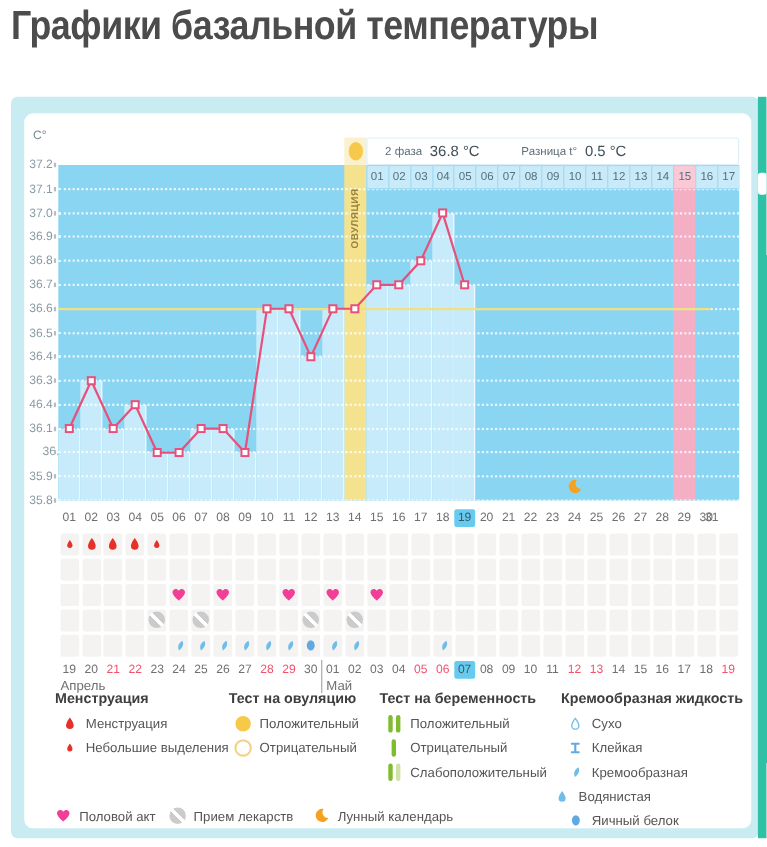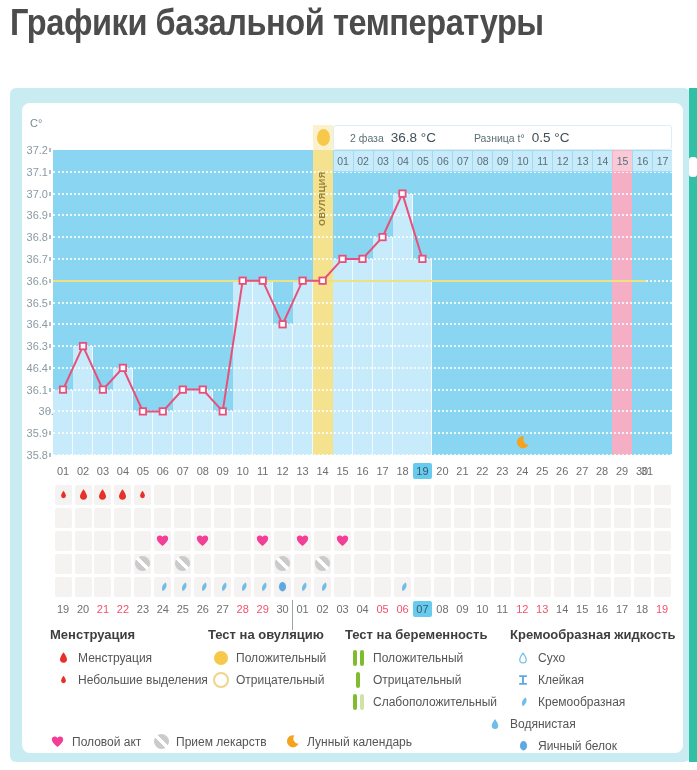--- a/index.html
+++ b/index.html
@@ -514,20 +514,24 @@
         <div class="numcell" style="left: 470.3px; width: 20px;">11</div>
         <div class="numcell red" style="left: 490.3px; width: 20px;">12</div>
         <div class="numcell red" style="left: 510.2px; width: 20px;">13</div>
         <div class="numcell" style="left: 530.2px; width: 20px;">14</div>
         <div class="numcell" style="left: 550.2px; width: 20px;">15</div>
         <div class="numcell" style="left: 570.1px; width: 20px;">16</div>
         <div class="numcell" style="left: 590.1px; width: 20px;">17</div>
         <div class="numcell" style="left: 610.1px; width: 20px;">18</div>
         <div class="numcell red" style="left: 630px; width: 20px;">19</div>
       </div>
+    <div id="monthrow" class="rowband" style="top:513px;height:16px;">
+        <div class="month" style="left: 33px; top: 0px;">Апрель</div>
+        <div class="month" style="left: 274.6px; top: 0px;">Май</div>
+      </div>
     <div id="legend">
         <div class="lheader" style="left: 28px; top: 524px;">Менструация</div>
         <div class="litem" style="left: 32px; top: 546px;">
           <span class="lic">
             <svg width="13" height="13" viewBox="0 0 24 24">
               <path d="M12 2.2C12 2.2 5.6 10.6 5.6 15.4a6.4 6.4 0 0 0 12.8 0C18.4 10.6 12 2.2 12 2.2Z" fill="#e63028"></path>
             </svg>
           </span>
           <span class="llab">Менструация</span>
         </div>
@@ -595,21 +599,21 @@
           <span class="llab">Клейкая</span>
         </div>
         <div class="litem" style="left: 492px; top: 590px;">
           <span class="lic">
             <svg width="12" height="12" viewBox="0 0 24 24">
               <path d="M17.6 3.2c3 5.6 1.4 12.2-6.2 17.4C8 14.6 10.4 7.4 17.6 3.2Z" fill="#6fbde8"></path>
             </svg>
           </span>
           <span class="llab">Кремообразная</span>
         </div>
-        <div class="litem" style="left: 464px; top: 612px; text-align: right;">
+        <div class="litem" style="left: 480px; top: 612px; text-align: right;">
           <span class="lic">
             <svg width="12" height="12" viewBox="0 0 24 24">
               <path d="M12 2.2C12 2.2 5.6 10.6 5.6 15.4a6.4 6.4 0 0 0 12.8 0C18.4 10.6 12 2.2 12 2.2Z" fill="#6fbde8"></path>
             </svg>
           </span>
           <span class="llab">Водянистая</span>
         </div>
         <div class="litem" style="left: 492px; top: 634px;">
           <span class="lic">
             <svg width="13" height="13" viewBox="0 0 24 24">

